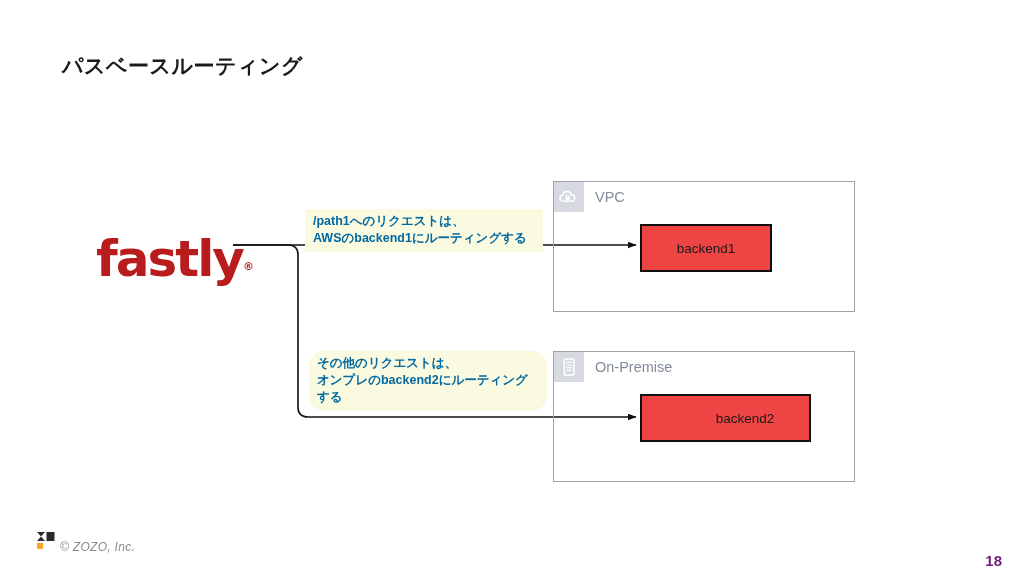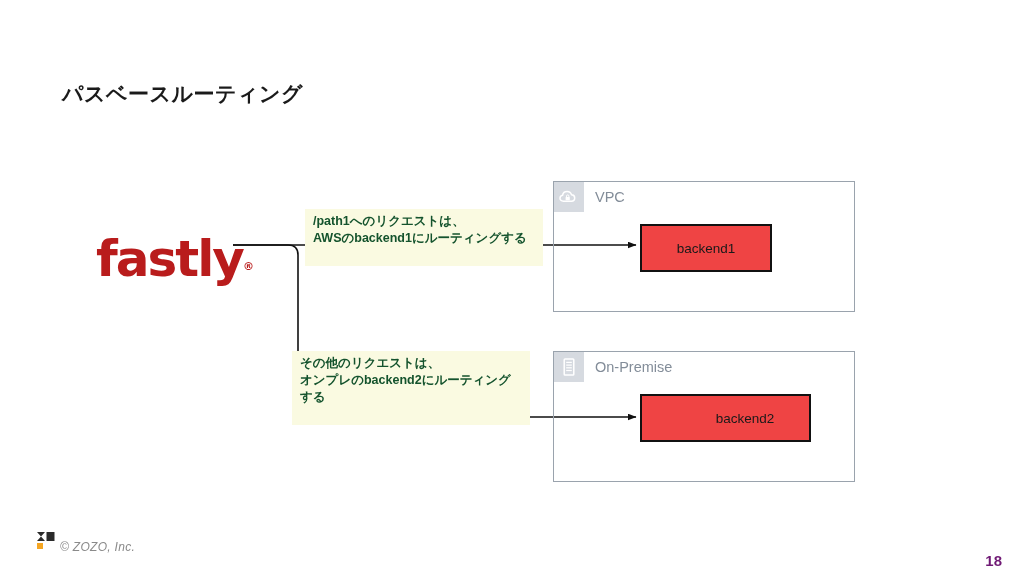--- a/index.html
+++ b/index.html
@@ -19,21 +19,20 @@
   
   .slide-title {
     position: absolute;
     left: 62px;
     top: 52px;
     font-size: 21px;
     font-weight: bold;
     letter-spacing: 0.5px;
     color: #1a1a1a;
     white-space: nowrap;
-    margin-top: 28px;
   }
 
   
   .diagram {
     position: absolute;
     left: 0;
     top: 0;
     width: 1024px;
     height: 576px;
   }
@@ -62,29 +61,29 @@
   .fastly-logo .reg {
     font-size: 11px;
     vertical-align: super;
     letter-spacing: 0;
   }
 
   
   .callout {
     position: absolute;
     background: #FAFAE1;
-    padding: 4px 6px 19px 8px;
+    padding: 4px 6px 5px 8px;
     font-size: 12.5px;
     line-height: 17px;
-    color: #14532d;
+    color: #0369a1;
     font-weight: bold;
     white-space: pre;
   }
   .callout-1 { left: 305px; top: 209px; width: 224px; }
-  .callout-2 { left: 292px; top: 351px; width: 224px; }
+  .callout-2 { left: 309px; top: 351px; width: 224px; border-radius: 15px; }
 
   
   .group-box {
     position: absolute;
     border: 1px solid #9aa3ad;
     background: transparent;
     text-align: right;
   }
   .group-vpc  { left: 553px; top: 181px; width: 300px; height: 129px; }
   .group-onp  { left: 553px; top: 351px; width: 300px; height: 129px; }

